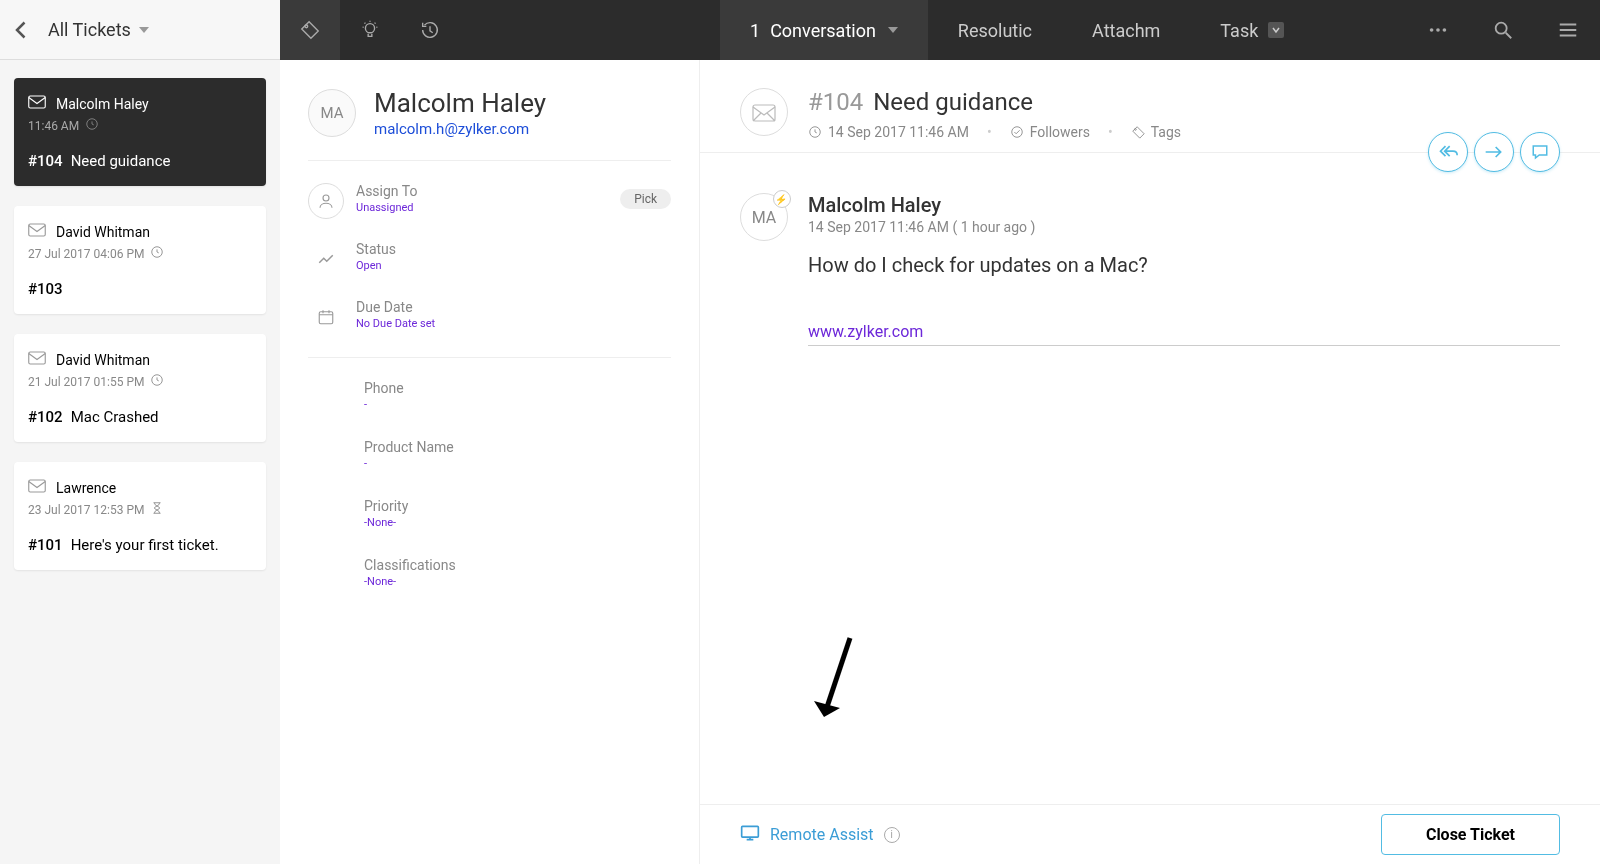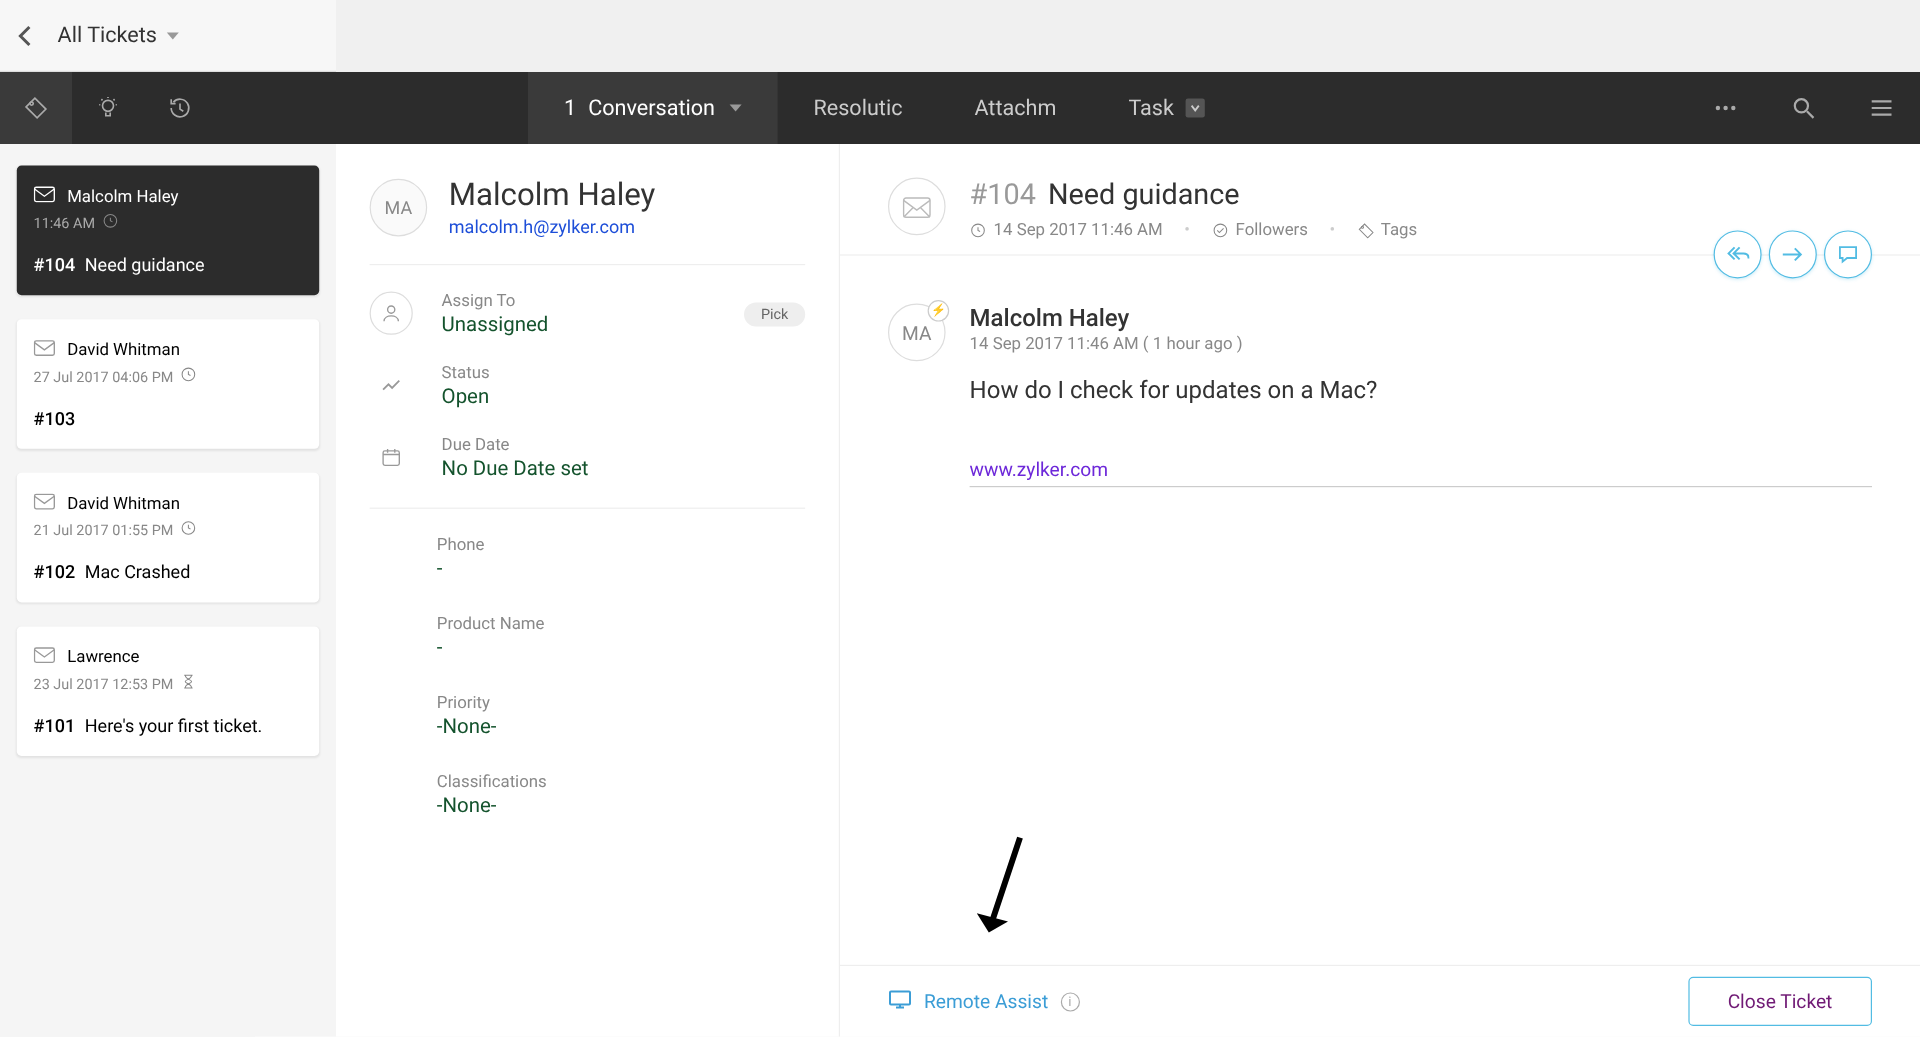--- a/index.html
+++ b/index.html
@@ -1,18 +1,18 @@
 <!DOCTYPE html>
 <html><head>
 <meta charset="utf-8">
 <style>
 * { box-sizing: border-box; margin: 0; padding: 0; font-family: -apple-system, BlinkMacSystemFont, "Segoe UI", Roboto, sans-serif; }
 body { width: 1600px; height: 864px; background: #f0f0f0; display: flex; flex-direction: column; overflow: hidden; }
 
-.topbar-wrap { display: flex; width: 100%; flex-direction: column; }
+.topbar-wrap { display: flex; width: 100%; }
 .topbar-left { width: 280px; height: 60px; background: #f7f7f7; display: flex; align-items: center; padding: 0 12px; border-bottom: 1px solid #ddd; }
 .back-btn { width: 20px; height: 20px; display: flex; align-items: center; justify-content: center; color: #555; cursor: pointer; margin-right: 16px; }
 .list-title { font-size: 18px; color: #333; margin-right: 8px; }
 .dd-caret { display: inline-block; width: 0; height: 0; border-left: 5px solid transparent; border-right: 5px solid transparent; border-top: 6px solid #999; }
 
 .topbar-right { flex: 1; height: 60px; background: #2c2c2c; display: flex; align-items: center; color: #bbb; }
 .tool-icon { width: 60px; height: 60px; display: flex; align-items: center; justify-content: center; color: #aaa; cursor: pointer; }
 .tool-icon.active { background: #3a3a3a; }
 .tool-icon svg { width: 22px; height: 22px; }
 
@@ -41,25 +41,25 @@
 .tc-id { font-weight: 500; }
 .ticket-card.active .tc-head svg path, .ticket-card.active .tc-head svg { stroke: #fff; }
 
 
 .detail { width: 420px; background: #fff; padding: 28px 28px; border-right: 1px solid #eee; overflow-y: auto; }
 .d-head { display: flex; align-items: center; gap: 18px; }
 .avatar { width: 48px; height: 48px; border-radius: 50%; border: 1px solid #ddd; background: #fafafa; display: flex; align-items: center; justify-content: center; font-size: 15px; color: #888; }
 .d-name { font-size: 26px; font-weight: 400; color: #333; }
 .d-email { font-size: 15px; color: #1d4ed8; margin-top: 2px; }
 .hr { border: none; border-top: 1px solid #eee; margin: 22px 0; }
-.d-row { display: flex; align-items: flex-start; gap: 24px; margin-bottom: 22px; }
+.d-row { display: flex; align-items: flex-start; gap: 12px; margin-bottom: 22px; }
 .d-row .ri-icon { width: 36px; height: 36px; border-radius: 50%; border: 1px solid #ddd; display: flex; align-items: center; justify-content: center; color: #999; flex-shrink: 0; }
 .d-row-no-icon { padding-left: 56px; margin-bottom: 28px; }
 .d-label { font-size: 14px; color: #888; }
-.d-value { font-size: 17px; color: #14532d; margin-top: 2px; }
+.d-value { font-size: 11px; color: #6d28d9; margin-top: 2px; }
 .pick-btn { background: #eee; border-radius: 12px; padding: 3px 14px; font-size: 12px; color: #666; cursor: pointer; margin-left: 14px; }
 .d-row .d-body { flex: 1; display: flex; align-items: center; justify-content: space-between; }
 
 
 .convo { flex: 1; background: #fff; display: flex; flex-direction: column; overflow: hidden; }
 .convo-head-wrap { padding: 28px 40px 12px 40px; border-bottom: 1px solid #eee; position: relative; }
 .convo-head { display: flex; gap: 20px; }
 .env-icon { width: 48px; height: 48px; border: 1px solid #ddd; border-radius: 50%; display: flex; align-items: center; justify-content: center; color: #bbb; }
 .ch-title { font-size: 24px; display: flex; gap: 10px; color: #333; }
 .ch-title .tnum { color: #999; }
@@ -79,21 +79,21 @@
 .msg-link { font-size: 16px; color: #6d28d9; margin-top: 45px; }
 .msg-hr { border: none; border-top: 1px solid #ccc; margin-top: 4px; }
 
 .arrow-annot { position: absolute; left: 110px; top: 480px; }
 .arrow-annot svg { width: 50px; height: 90px; }
 
 .convo-foot { height: 60px; background: #fff; border-top: 1px solid #eee; display: flex; align-items: center; padding: 0 40px; justify-content: space-between; }
 .remote-assist { display: flex; align-items: center; gap: 10px; color: #3b9dd6; font-size: 16px; cursor: pointer; }
 .remote-assist svg { width: 20px; height: 18px; }
 .info-i { width: 16px; height: 16px; border: 1px solid #aaa; border-radius: 50%; display: inline-flex; align-items: center; justify-content: center; font-size: 11px; color: #aaa; }
-.close-btn { border: 1px solid #52bce3; color: #701a75; background: #fff; padding: 10px 32px; border-radius: 4px; font-size: 16px; cursor: pointer; }
+.close-btn { border: 1px solid #52bce3; color: #000000; background: #fff; padding: 10px 44px; border-radius: 4px; font-size: 16px; cursor: pointer; font-weight: bold; }
 
 .small-icon svg { width: 14px; height: 14px; }
 </style>
 </head>
 <body>
 
 <div class="topbar-wrap">
   <div class="topbar-left">
     <div class="back-btn">
       <svg viewBox="0 0 16 16" fill="none" stroke="currentColor" stroke-width="2">

